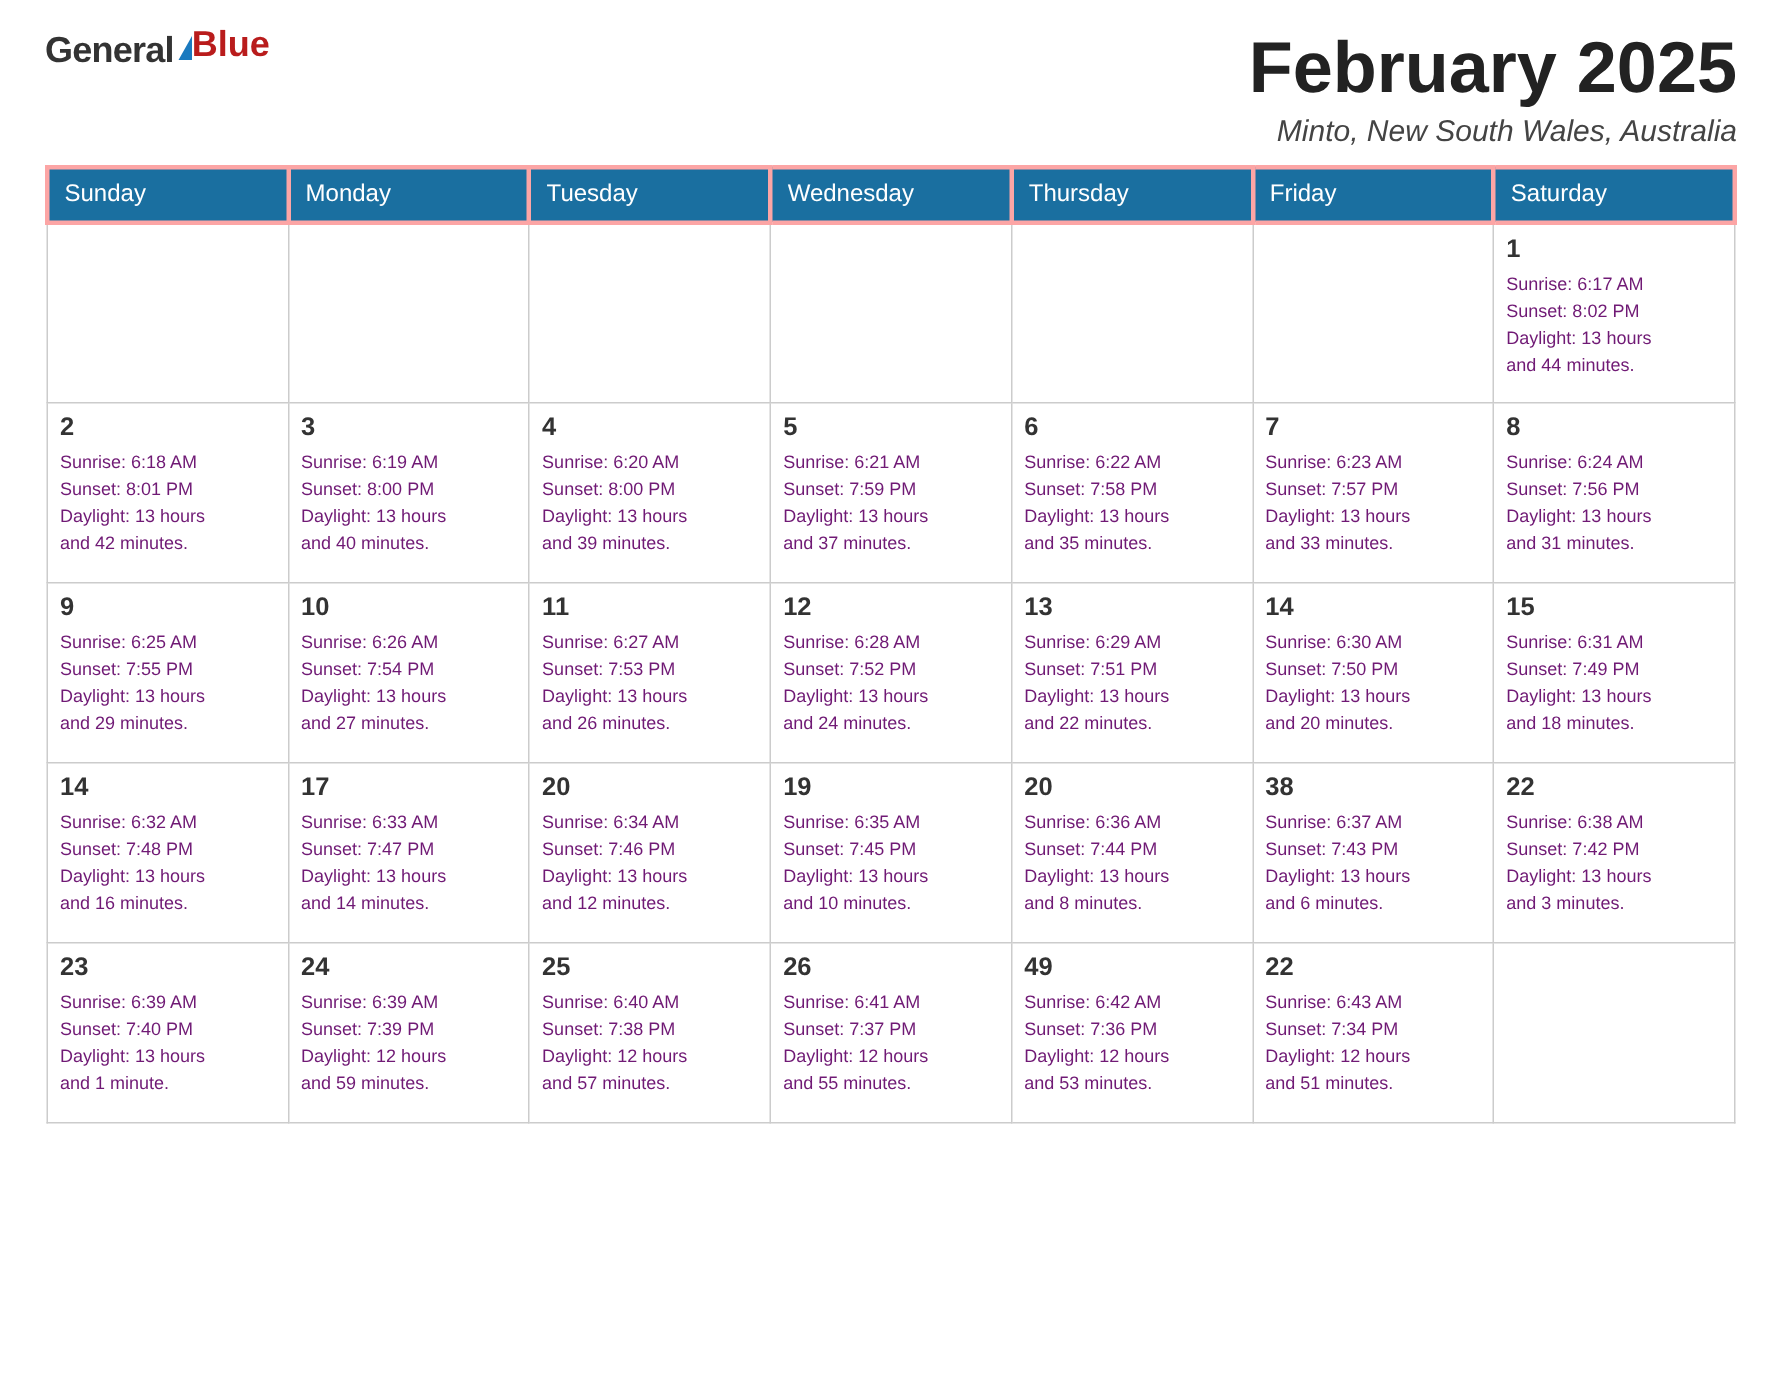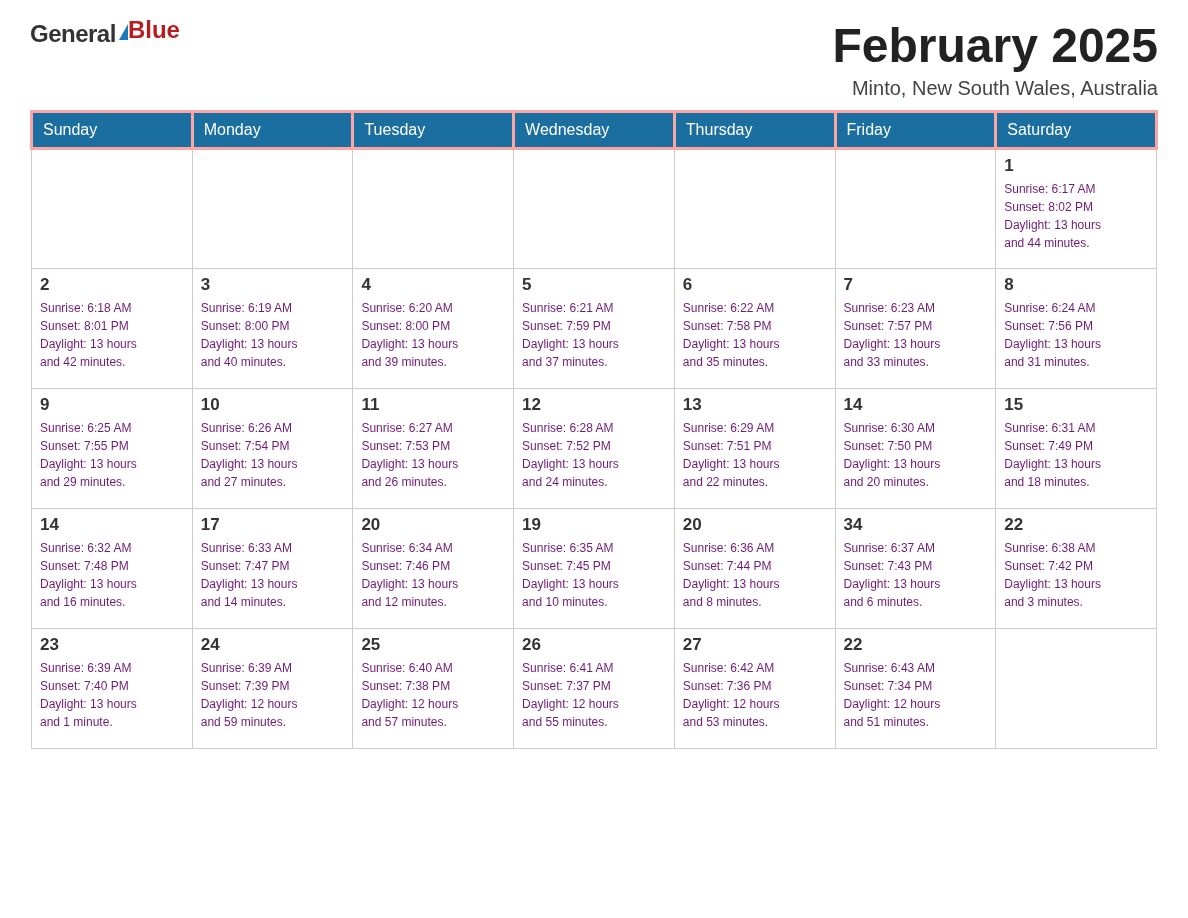--- a/index.html
+++ b/index.html
@@ -22,20 +22,21 @@
     .title-block h1 {
       font-size: 48px;
       font-weight: bold;
       color: #222;
       line-height: 1.1;
     }
     .title-block .subtitle {
       font-size: 20px;
       color: #444;
       margin-top: 4px;
+      font-style: italic;
     }
     .calendar {
       width: 100%;
       border-collapse: collapse;
       margin-top: 10px;
     }
     .calendar th {
       background-color: #1a6fa0;
       color: #fff;
       font-size: 16px;
@@ -222,21 +223,21 @@
         </td>
         <td>
           <span class="day-num">19</span>
           <div class="sun-info">Sunrise: 6:35 AM<br>Sunset: 7:45 PM<br>Daylight: 13 hours<br>and 10 minutes.</div>
         </td>
         <td>
           <span class="day-num">20</span>
           <div class="sun-info">Sunrise: 6:36 AM<br>Sunset: 7:44 PM<br>Daylight: 13 hours<br>and 8 minutes.</div>
         </td>
         <td>
-          <span class="day-num">34</span>
+          <span class="day-num">38</span>
           <div class="sun-info">Sunrise: 6:37 AM<br>Sunset: 7:43 PM<br>Daylight: 13 hours<br>and 6 minutes.</div>
         </td>
         <td>
           <span class="day-num">22</span>
           <div class="sun-info">Sunrise: 6:38 AM<br>Sunset: 7:42 PM<br>Daylight: 13 hours<br>and 3 minutes.</div>
         </td>
       </tr>
       <tr>
         <td>
           <span class="day-num">23</span>
@@ -248,21 +249,21 @@
         </td>
         <td>
           <span class="day-num">25</span>
           <div class="sun-info">Sunrise: 6:40 AM<br>Sunset: 7:38 PM<br>Daylight: 12 hours<br>and 57 minutes.</div>
         </td>
         <td>
           <span class="day-num">26</span>
           <div class="sun-info">Sunrise: 6:41 AM<br>Sunset: 7:37 PM<br>Daylight: 12 hours<br>and 55 minutes.</div>
         </td>
         <td>
-          <span class="day-num">27</span>
+          <span class="day-num">49</span>
           <div class="sun-info">Sunrise: 6:42 AM<br>Sunset: 7:36 PM<br>Daylight: 12 hours<br>and 53 minutes.</div>
         </td>
         <td>
           <span class="day-num">22</span>
           <div class="sun-info">Sunrise: 6:43 AM<br>Sunset: 7:34 PM<br>Daylight: 12 hours<br>and 51 minutes.</div>
         </td>
         <td class="empty-cell"></td>
       </tr>
     </tbody>
 </table>

